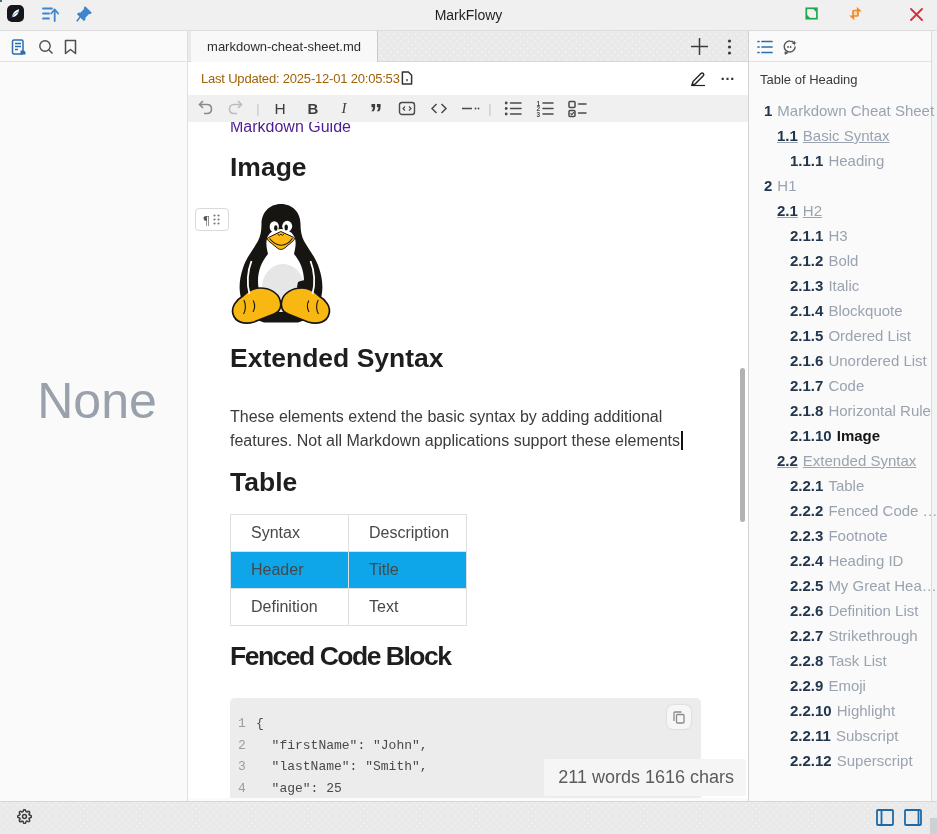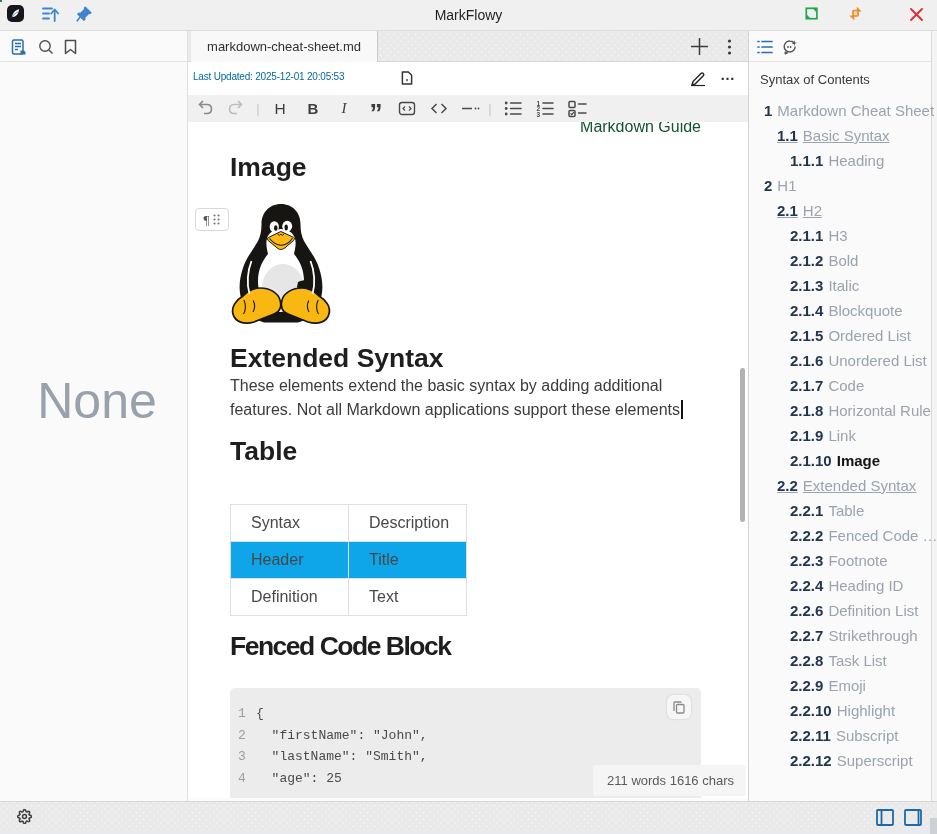--- a/index.html
+++ b/index.html
@@ -18,36 +18,36 @@
 .tb-ico { position:absolute; top:5px; }
 
 .sidebar-left { position:absolute; left:0; top:31px; width:188px; bottom:33px; background:#fafafa; border-right:1px solid #dfdfdf; }
 .sl-icons { height:31px; border-bottom:1px solid #e3e3e3; position:relative; }
 .sl-none { position:absolute; left:7px; right:0; top:341px; text-align:center; font-size:50px; color:#99a1ac; }
 
 .editor { position:absolute; left:188px; top:31px; width:560px; bottom:33px; background:#fff; }
 .tabbar { position:relative; height:31px; border-bottom:1px solid #d9d9d9; }
 .tab { position:absolute; left:3px; top:0px; width:187px; height:31px; background:#f8f8f8; border-right:1px solid #c9c9c9; font-size:13px; color:#303030; text-align:center; line-height:31px; }
 .dochead { position:relative; height:33px; background:#fff; }
-.dochead .lu { position:absolute; left:5px; top:9px; font-size:10px; color:#0369a1; letter-spacing:-0.2px; }
+.dochead .lu { position:absolute; left:13px; top:9px; font-size:13px; color:#a16207; letter-spacing:-0.2px; }
 .toolbar { position:relative; height:27px; background:#f0f0f0; }
 .tbtn { position:absolute; top:0; height:27px; display:flex; align-items:center; justify-content:center; color:#555; }
 .content { position:absolute; left:0; top:91px; right:0; bottom:0; background:#fff; overflow:hidden; font-size:16px; color:#3b3b3b; }
 .inner { padding:0 47px 0 42px; }
 h2 { font-size:26.5px; font-weight:700; color:#1e1e1e; font-family:"Liberation Sans",sans-serif; }
-.mdlink { color:#14532d; font-size:16px;text-align:right; }
+.mdlink { color:#4c1d95; font-size:16px; }
 
 table.mdt { border-collapse:collapse; margin-top:0; }
 table.mdt td { border:1px solid #dde0e3; font-size:16px; color:#484848; width:118px; height:37px; padding:0 0 0 20px; vertical-align:middle; }
 
 .codeblk { position:relative; background:#ececec; border-radius:5px; height:200px; font-family:"Liberation Mono",monospace; font-size:13px; color:#4a4a4a; }
 .codeblk .ln { color:#9d9d9d; display:inline-block; width:7px; text-align:right; margin-right:11px; }
 .codeline { height:21.7px; line-height:21.7px; white-space:pre; }
 .copybtn { position:absolute; right:10px; top:7px; width:24px; height:24px; background:#f6f6f6; border-radius:6px; box-shadow:0 0 2px rgba(0,0,0,.18); display:flex; align-items:center; justify-content:center; }
-.wordcount { position:absolute; right:2px; bottom:5px; background:#f5f5f5; color:#5b5b5b; font-size:13px; padding:8px 12px 8px 14px; border-radius:2px; }
+.wordcount { position:absolute; right:2px; bottom:5px; background:#f5f5f5; color:#5b5b5b; font-size:18px; padding:8px 12px 8px 14px; border-radius:2px; }
 .scrollthumb { position:absolute; right:3px; top:246px; width:5px; height:154px; background:#b2b2b2; border-radius:3px; }
 .parhandle { position:absolute; left:7px; top:86px; width:34px; height:23px; background:#fff; border:1px solid #d9d9d9; border-radius:4px; display:flex; align-items:center; justify-content:center; gap:4px; color:#555; font-size:13px; }
 .caret { display:inline-block; width:1.5px; height:19px; background:#111; vertical-align:-4px; margin-left:1px; }
 
 .sidebar-right { position:absolute; right:0; top:31px; width:189px; bottom:33px; background:#fafafa; border-left:1px solid #d2d2d2; }
 .sr-icons { height:31px; border-bottom:1px solid #e3e3e3; position:relative; }
 .toc-title { position:absolute; left:11px; top:41px; font-size:13px; color:#3a3a3a; }
 .toc { position:absolute; left:0; right:0; top:67px; }
 .toc .row { height:25px; line-height:25px; font-size:15px; white-space:nowrap; overflow:hidden; color:#9aa3af; }
 .toc .row b { color:#22374e; font-weight:700; margin-right:5px; }
@@ -240,23 +240,23 @@
           <path fill="#171512" d="M68 78 C76 74 86 77 89 84 C90 88 88 92 83 92 C76 92 69 88 67 83 Z"></path>
           <path fill="#f9b712" stroke="#171512" stroke-width="1.7" d="M30 84 C40 84 48 89 50 96 C52 102 50 108 44 110 L24 118 C14 121 5 118 3 110 C1 103 6 96 13 92 C18 87 23 84 30 84 Z"></path>
           <path fill="#f9b712" stroke="#171512" stroke-width="1.7" d="M72 84 C79 84 84 87 89 92 C96 96 101 103 99 110 C97 118 88 121 78 118 L58 110 C52 108 50 102 52 96 C54 89 62 84 72 84 Z"></path>
           <path d="M13.5 110 C16 106 16 100 13.8 96 M23 108 C25 104.5 25 100 23.2 96.5" stroke="#171512" fill="none" stroke-width="1.1"></path>
           <path d="M88.5 110 C86 106 86 100 88.2 96 M79 108 C77 104.5 77 100 78.8 96.5" stroke="#171512" fill="none" stroke-width="1.1"></path>
           <path d="M21.5 57 C17.5 67 16.5 80 19.5 90" stroke="#fff" stroke-width="1.8" fill="none"></path>
           <path d="M80.5 57 C84.5 67 85.5 80 82.5 90" stroke="#fff" stroke-width="1.8" fill="none"></path>
         </svg>
       </div>
       <h2 style="margin-top:16px">Extended Syntax</h2>
-      <p style="line-height:23.5px; width:470px;">These elements extend the basic syntax by adding additional features. Not all Markdown applications support these elements<span class="caret"></span></p>
+      <p style="margin-top:31px; line-height:23.5px; width:470px;">These elements extend the basic syntax by adding additional features. Not all Markdown applications support these elements<span class="caret"></span></p>
       <h2 style="margin-top:15px">Table</h2>
-      <table class="mdt" style="margin-top:37px">
+      <table class="mdt" style="margin-top:16px">
         <tbody>
             <tr>
               <td>Syntax</td>
               <td>Description</td>
             </tr>
         <tr style="background:#0ea5e9">
               <td>Header</td>
               <td>Title</td>
             </tr>
         <tr>
@@ -297,43 +297,43 @@
       </g>
     </svg>
     <svg style="position:absolute;left:33px;top:8px" width="17" height="16" viewBox="0 0 17 16">
       <path d="M13.2 7.6 A5.5 5.5 0 1 1 8 2 A5.5 5.5 0 0 1 12.2 4" stroke="#565656" stroke-width="1.4" fill="none"></path>
       <path d="M12.6 1.2 L12.9 3.4 L15 3.8 L13 4.8 L12.6 7 L11.8 4.9 L9.8 4.4 L11.6 3.4 Z" fill="#565656"></path>
       <path d="M3.2 12.5 L3 15.2 L6 13.8" fill="#565656" stroke="#565656" stroke-width="1"></path>
       <circle cx="6" cy="8" r="0.9" fill="#565656"></circle>
         <circle cx="8.6" cy="8" r="0.9" fill="#565656"></circle>
     </svg>
   </div>
-  <div class="toc-title">Syntax of Contents</div>
+  <div class="toc-title">Table of Heading</div>
   <div class="gutter"></div>
     <div class="toc">
     <div class="row l1"><b>1</b>Markdown Cheat Sheet</div>
     <div class="row l2"><b>1.1</b>Basic Syntax</div>
     <div class="row l3"><b>1.1.1</b>Heading</div>
     <div class="row l1"><b>2</b>H1</div>
     <div class="row l2"><b>2.1</b>H2</div>
     <div class="row l3"><b>2.1.1</b>H3</div>
     <div class="row l3"><b>2.1.2</b>Bold</div>
     <div class="row l3"><b>2.1.3</b>Italic</div>
     <div class="row l3"><b>2.1.4</b>Blockquote</div>
     <div class="row l3"><b>2.1.5</b>Ordered List</div>
     <div class="row l3"><b>2.1.6</b>Unordered List</div>
     <div class="row l3"><b>2.1.7</b>Code</div>
     <div class="row l3"><b>2.1.8</b>Horizontal Rule</div>
-    <div class="row l3"><b>2.1.9</b>Link</div>
     <div class="row l3"><b>2.1.10</b><span class="active">Image</span></div>
     <div class="row l2"><b>2.2</b>Extended Syntax</div>
     <div class="row l3"><b>2.2.1</b>Table</div>
     <div class="row l3"><b>2.2.2</b>Fenced Code …</div>
     <div class="row l3"><b>2.2.3</b>Footnote</div>
     <div class="row l3"><b>2.2.4</b>Heading ID</div>
+    <div class="row l3"><b>2.2.5</b>My Great Hea…</div>
     <div class="row l3"><b>2.2.6</b>Definition List</div>
     <div class="row l3"><b>2.2.7</b>Strikethrough</div>
     <div class="row l3"><b>2.2.8</b>Task List</div>
     <div class="row l3"><b>2.2.9</b>Emoji</div>
     <div class="row l3"><b>2.2.10</b>Highlight</div>
     <div class="row l3"><b>2.2.11</b>Subscript</div>
     <div class="row l3"><b>2.2.12</b>Superscript</div>
   </div>
 </div>
 

